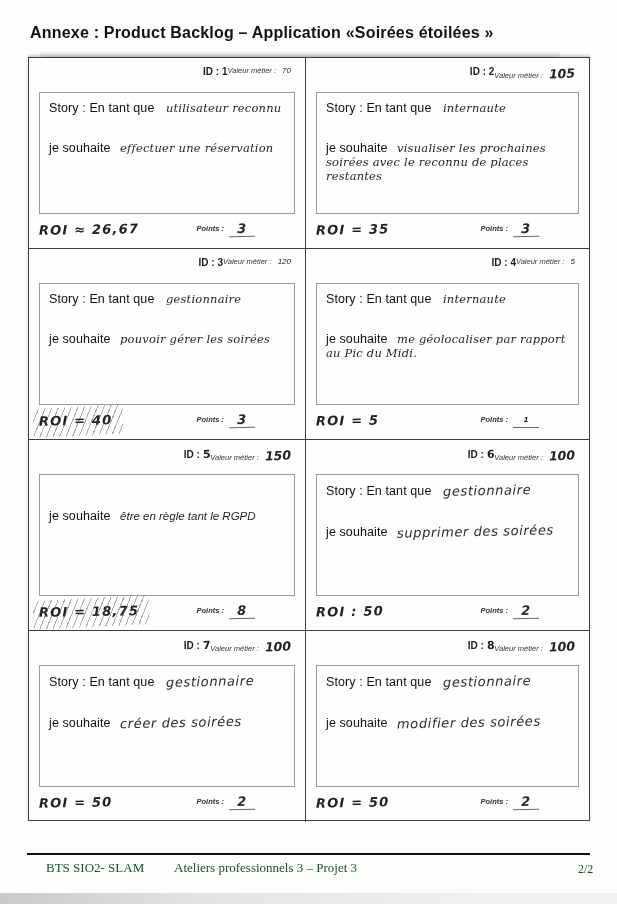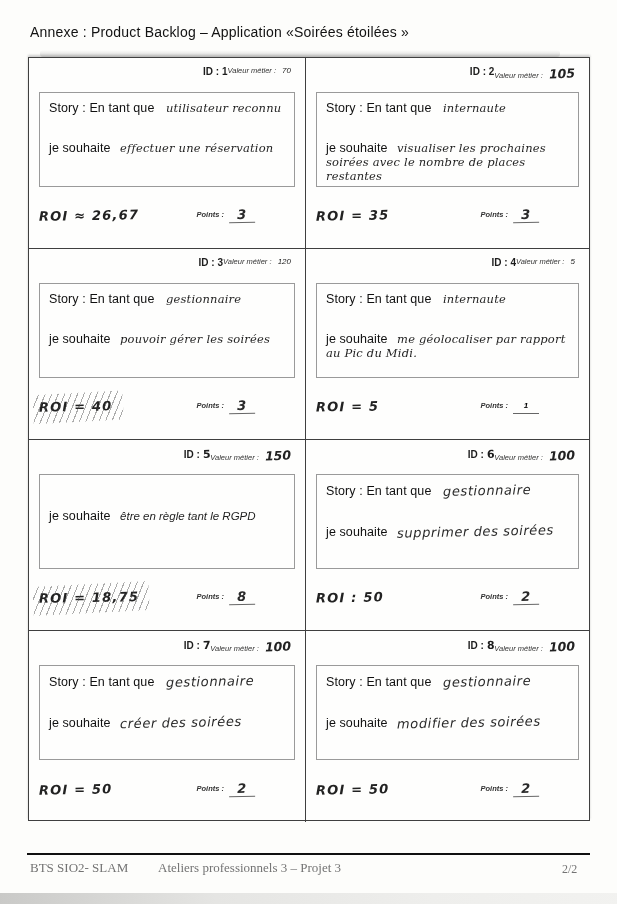--- a/index.html
+++ b/index.html
@@ -4,21 +4,21 @@
 <style>
   * { box-sizing: border-box; }
   html,body { margin:0; padding:0; }
   body { background:#ffffff; font-family:"Liberation Sans", sans-serif; }
   .page {
     position:relative; width:617px; height:904px;
     background:#fdfdfb; overflow:hidden;
   }
   .doc-title {
     position:absolute; left:30px; top:24px;
-    font-size:14px; font-weight:normal; color:#121212;
+    font-size:16px; font-weight:bold; color:#121212;
     letter-spacing:.2px;
   }
   
   .backlog-grid {
     position:absolute; left:28px; top:57px; width:562px; height:764px;
     display:grid; grid-template-columns:277px 1fr; grid-template-rows:repeat(4,191px);
     border:1.5px solid #3f3f3f;
     box-shadow:0 -2px 2px rgba(120,120,120,.35);
     background:#fefefd;
   }
@@ -28,21 +28,21 @@
   .card-head {
     display:flex; justify-content:flex-end; align-items:flex-start;
     padding:8px 14px 0 10px; height:32px;
   }
   .card-id { font-size:10px; font-weight:bold; color:#1c1c1c; }
   .vm { font-size:7.5px; font-style:italic; color:#333; white-space:nowrap; }
   .vm .vm-label { font-style:italic; }
   .vm .vm-value { margin-left:4px; }
   .vm.vm-print .vm-value { font-size:8px; font-style:italic; color:#222; }
   .story-box {
-    margin:2px 10px 0 10px; height:95px;
+    margin:2px 10px 0 10px; height:122px;
     border:1px solid #9a9a9a; background:#fefefd;
     padding:8px 9px;
   }
   .story-line { font-size:12.5px; color:#101010; }
   .wish-line  { font-size:12.5px; color:#101010; margin-top:26px; }
   .prefix { letter-spacing:.1px; }
   .script {
     font-family:"DejaVu Serif", serif; font-style:italic;
     font-size:11.5px; color:#1f1f1f; letter-spacing:.2px;
   }
@@ -84,22 +84,22 @@
     font-size:12.5px; font-weight:bold; color:#222;
     display:inline-block; transform:rotate(-2deg);
   }
   .id-hand .id-value {
     font-family:"DejaVu Sans",sans-serif; font-size:11px; font-weight:bold;
     display:inline-block; transform:rotate(-1deg);
   }
   
   .footer-rule { position:absolute; left:27px; top:853px; width:563px; height:2.2px; background:#101010; }
   .page-footer {
-    position:absolute; left:0; top:858px; width:514px; height:22px;
-    font-family:"Liberation Serif", serif; font-size:13px; color:#737373;
+    position:absolute; left:16px; top:858px; width:514px; height:22px;
+    font-family:"Liberation Serif", serif; font-size:13px; color:#14532d;
   }
   .footer-left   { position:absolute; left:30px;  top:2px; }
   .footer-center { position:absolute; left:158px; top:2px; }
   .footer-right  { position:absolute; left:562px; top:4px; font-size:12px; }
   .bottom-edge {
     position:absolute; left:0; bottom:0; width:617px; height:11px;
     background:linear-gradient(to right, #b8b8b6, #dddddb 35%, #e9e9e7 70%, #eeeeec);
     opacity:.75;
   }
   .top-smudge {
@@ -159,21 +159,21 @@
           <span class="vm-value">105</span>
         </div>
       </div>
       <div class="story-box">
         <div class="story-line">
           <span class="prefix">Story : En tant que</span>
           <span class="script role-slot">internaute</span>
         </div>
         <div class="wish-line">
           <span class="prefix">je souhaite</span>
-          <span class="script goal-slot">visualiser les prochaines soirées avec le nombre de places restantes</span>
+          <span class="script goal-slot">visualiser les prochaines soirées avec le reconnu de places restantes</span>
         </div>
       </div>
       <div class="card-foot">
         <span class="roi">ROI = 35</span>
         <span class="points">
           <span class="points-label">Points :</span>
           <span class="points-value hand">3</span>
         </span>
       </div>
     </div>

